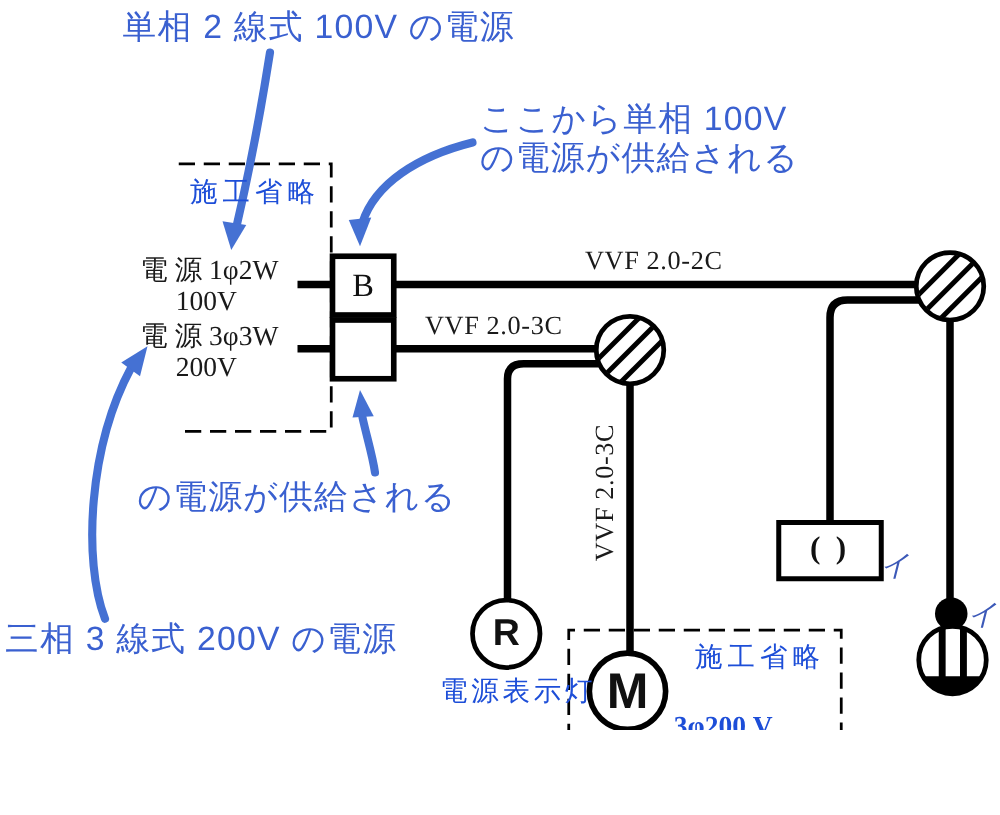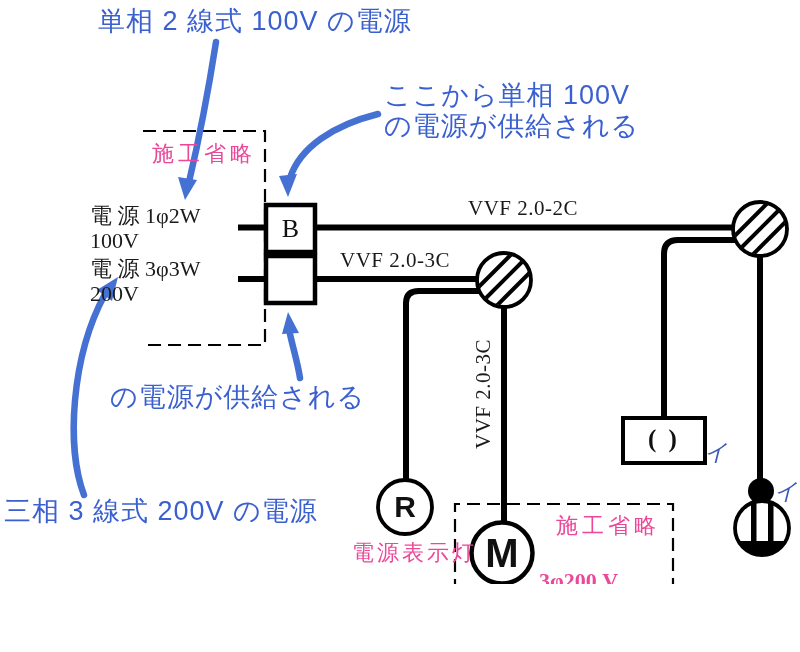--- a/index.html
+++ b/index.html
@@ -2,29 +2,29 @@
 <html><head>
 <meta charset="utf-8">
 <style>
   html,body{margin:0;padding:0;background:#fff;}
   .canvas{
     position:relative;width:800px;height:584px;background:#ffffff;overflow:hidden;
     font-family:"Liberation Serif","DejaVu Serif",serif;color:#000;
   }
   .canvas svg{position:absolute;left:0;top:0;}
   .lbl{position:absolute;white-space:nowrap;line-height:1.15;}
-  .serif{font-family:"Liberation Serif","DejaVu Serif",serif;color:#ec4899;}
+  .serif{font-family:"Liberation Serif","DejaVu Serif",serif;color:#1d4ed8;}
   .sans{font-family:"Liberation Sans","DejaVu Sans",sans-serif;}
   .ann{
     position:absolute;white-space:nowrap;
     font-family:"Liberation Sans","DejaVu Sans",sans-serif;
     color:#3a60d0;font-size:27px;font-weight:500;letter-spacing:1px;
   }
   .src{
-    position:absolute;text-align:left;font-size:22px;color:#1a1a1a;
+    position:absolute;text-align:center;font-size:22px;color:#1a1a1a;
     font-family:"Liberation Serif","DejaVu Serif",serif;line-height:25px;
   }
   .boxlabel{
     position:absolute;display:flex;align-items:center;justify-content:center;
     color:#111;
   }
   .tag{
     position:absolute;font-family:"Liberation Serif","DejaVu Serif",serif;
     font-style:italic;font-size:23px;color:#3c59b8;
   }

